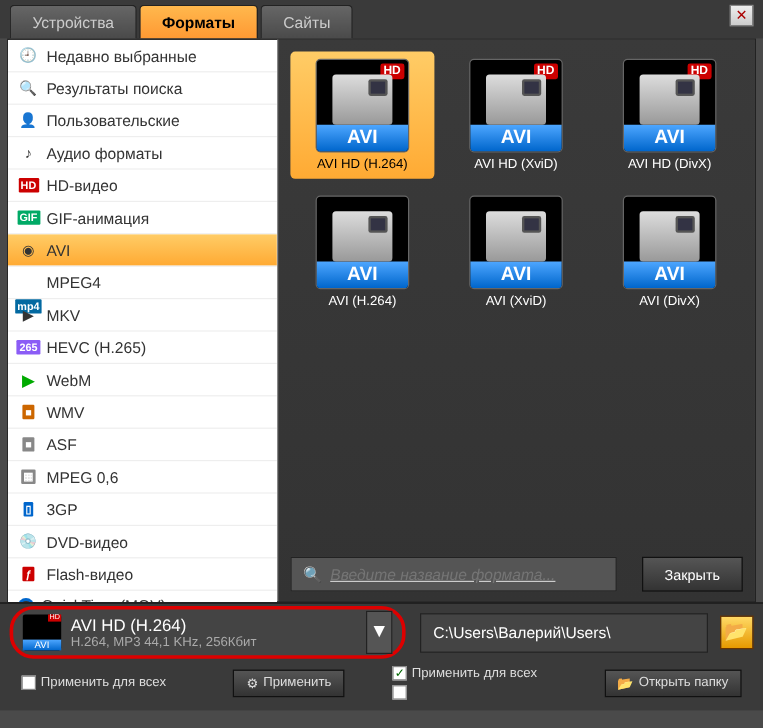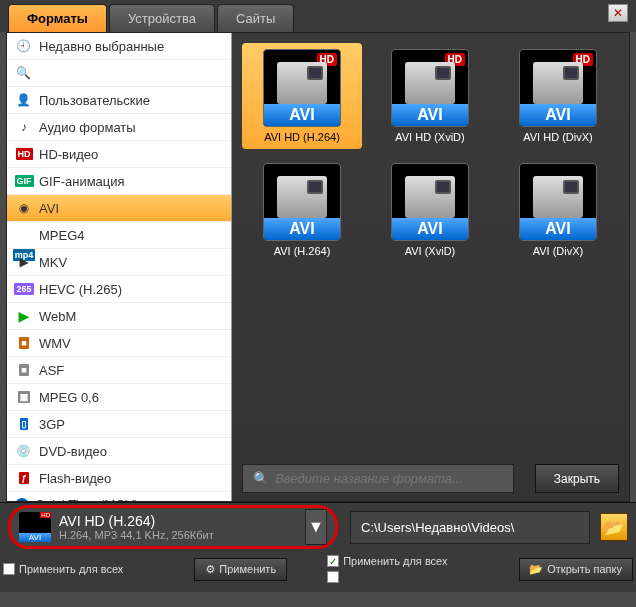--- a/index.html
+++ b/index.html
@@ -27,37 +27,37 @@
 .fmt-thumb .cam { width: 50px; height: 42px; background: linear-gradient(#ddd,#999); border-radius: 3px; margin-top: 6px; position: relative; }
 .fmt-thumb .cam::before { content:''; position:absolute; right:4px; top:4px; width:16px; height:14px; background:#555; border-radius:2px; }
 .fmt-thumb .cam::after { content:''; position:absolute; right:6px; top:6px; width:12px; height:10px; background:#334; }
 .hd-badge { position:absolute; top:3px; right:3px; background:#c00; color:#fff; font-size:10px; font-weight:bold; padding:1px 3px; border-radius:2px; }
 .fmt-label-band { background: linear-gradient(#4da6ff, #0066cc); color:#fff; font-weight:bold; font-size:16px; width:100%; text-align:center; padding:2px 0; border-radius:0 0 3px 3px; }
 .fmt-caption { font-size: 11px; color: #fff; margin-top: 4px; }
 .fmt-item.selected .fmt-caption { color:#000; }
 
 .search-bar { position:absolute; bottom:8px; left:10px; right:10px; display:flex; gap:8px; }
 .search-input { flex:1; background:#555; border:1px solid #222; color:#ccc; padding:6px 10px; font-size:13px; display:flex; align-items:center; gap:6px; }
-.search-input input { background:transparent; border:none; color:#ccc; font-size:13px; font-style:italic; width:100%; outline:none; }
+.search-input input { background:transparent; border:none; color:#ccc; font-size:13px; font-style:italic; width:100%; outline:none;text-decoration:underline; }
 .btn-close-panel { background:linear-gradient(#555,#333); border:1px solid #111; color:#fff; padding:6px 18px; font-size:12px; cursor:pointer;margin-left:13px; }
 
 .footer { height: 90px; background: #3a3a3a; border-top: 1px solid #111; }
 .footer-row1 { display:flex; height:48px; align-items:center; padding:0 8px; gap:6px; }
 .sel-panel { display:flex; align-items:center; background:#444; border:3px solid #d00; border-radius:20px; padding:2px 8px; gap:8px; height:44px; flex:0 0 330px; }
 .sel-thumb { width:32px; height:30px; background:#000; border-radius:2px; display:flex; flex-direction:column; justify-content:flex-end; align-items:center; position:relative; }
 .sel-thumb .hd-mini { position:absolute; top:0; right:0; background:#c00; color:#fff; font-size:6px; padding:0 1px; }
 .sel-thumb .mini-lbl { background:linear-gradient(#4da6ff,#0066cc); color:#fff; font-size:8px; width:100%; text-align:center; }
 .sel-text { display:flex; flex-direction:column; }
 .sel-title { color:#fff; font-size:14px; }
 .sel-sub { color:#aaa; font-size:11px; }
 .sel-drop { width:22px; height:36px; background:#555; border:1px solid #222; display:flex; align-items:center; justify-content:center; color:#fff; cursor:pointer; margin-left:auto; }
 .path-box { flex:1; background:#444; border:1px solid #222; color:#fff; font-size:13px; padding:8px 10px; display:flex; align-items:center; margin-left:6px; }
 .folder-btn { width:28px; height:28px; background:linear-gradient(#ffd966,#e69900); border:1px solid #663300; margin-left:4px; display:flex; align-items:center; justify-content:center; cursor:pointer; }
 
-.footer-row2 { display:flex; align-items:center; padding:4px 3px; gap:10px; font-size:11px; color:#ddd; }
+.footer-row2 { display:flex; align-items:center; padding:4px 18px; gap:10px; font-size:11px; color:#ddd; }
 .chk { display:flex; align-items:center; gap:4px; cursor:pointer; }
 .chk-box { width:12px; height:12px; border:1px solid #888; background:#fff; display:flex; align-items:center; justify-content:center; font-size:10px; color:#060; }
 .params-btn { display:flex; align-items:center; gap:4px; background:linear-gradient(#555,#333); border:1px solid #111; color:#ddd; padding:4px 10px; font-size:11px; cursor:pointer; margin-left:auto; }
 .open-folder-btn { display:flex; align-items:center; gap:4px; background:linear-gradient(#555,#333); border:1px solid #111; color:#ddd; padding:4px 10px; font-size:11px; cursor:pointer; }
 .footer-col2 { display:flex; flex-direction:column; gap:4px; }
 
 
 .badge { font-size:9px; font-weight:bold; color:#fff; padding:1px 2px; border-radius:1px; }
 .b-hd { background:#c00; }
 .b-gif { background:#0a6; }
@@ -70,34 +70,35 @@
 .b-fl { background:#c00; }
 .b-qt { background:#06c; border-radius:50%; width:14px; height:14px; }
 .b-play { color:#0a0; font-size:14px; }
 </style>
 </head>
 <body>
 
 <div class="window">
 
   <div class="tabs">
+    <div class="tab">Устройства</div>
     <div class="tab active">Форматы</div>
-    <div class="tab">Устройства</div>
     <div class="tab">Сайты</div>
     <div class="close-btn">✕</div>
   </div>
 
   <div class="content">
     <div class="sidebar" id="sidebar">
         <div class="side-item">
           <span class="side-icon">🕘</span>
           <span>Недавно выбранные</span>
         </div>
         <div class="side-item">
           <span class="side-icon">🔍</span>
+          <span>Результаты поиска</span>
         </div>
         <div class="side-item">
           <span class="side-icon">👤</span>
           <span>Пользовательские</span>
         </div>
         <div class="side-item">
           <span class="side-icon">♪</span>
           <span>Аудио форматы</span>
         </div>
         <div class="side-item">
@@ -240,21 +241,21 @@
           <span class="hd-mini">HD</span>
           <span class="mini-lbl">AVI</span>
         </div>
         <div class="sel-text">
           <span class="sel-title">AVI HD (H.264)</span>
           <span class="sel-sub">H.264, MP3
 44,1 KHz, 256Кбит</span>
         </div>
         <div class="sel-drop">▼</div>
       </div>
-      <div class="path-box">C:\Users\Недавно\Videos\</div>
+      <div class="path-box">C:\Users\Валерий\Users\</div>
       <div class="folder-btn">📂</div>
     </div>
     <div class="footer-row2">
       <label class="chk">
         <span class="chk-box"></span>
         <span>Применить для всех</span>
       </label>
       <button class="params-btn">
         <span>⚙</span>
         <span>Применить</span>

